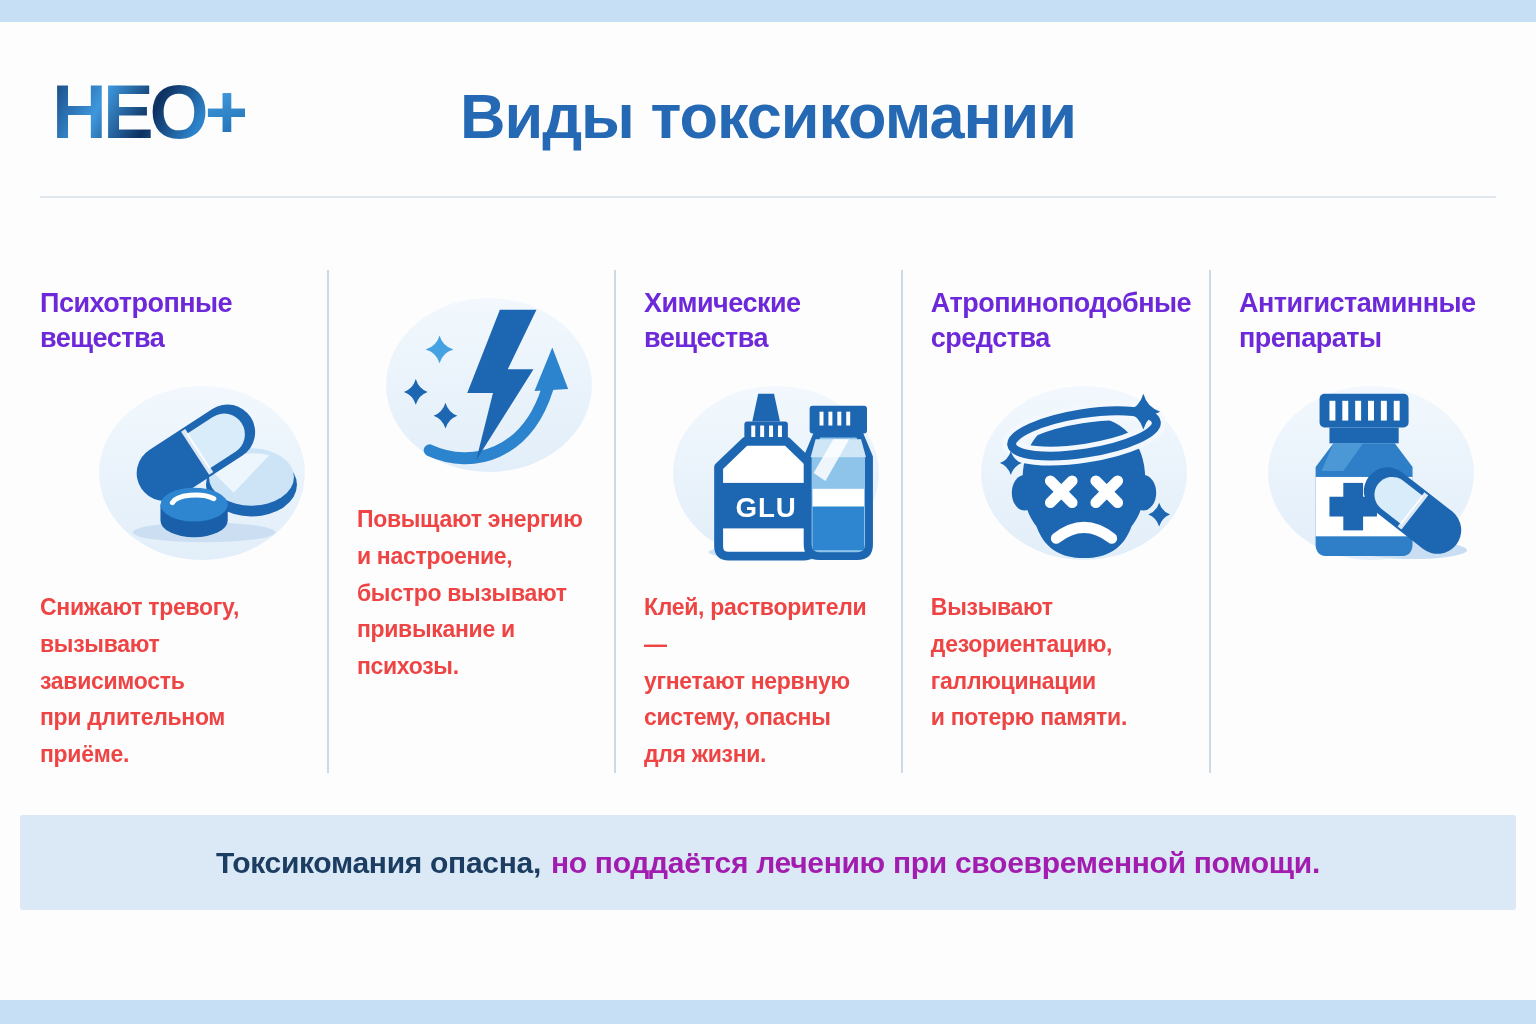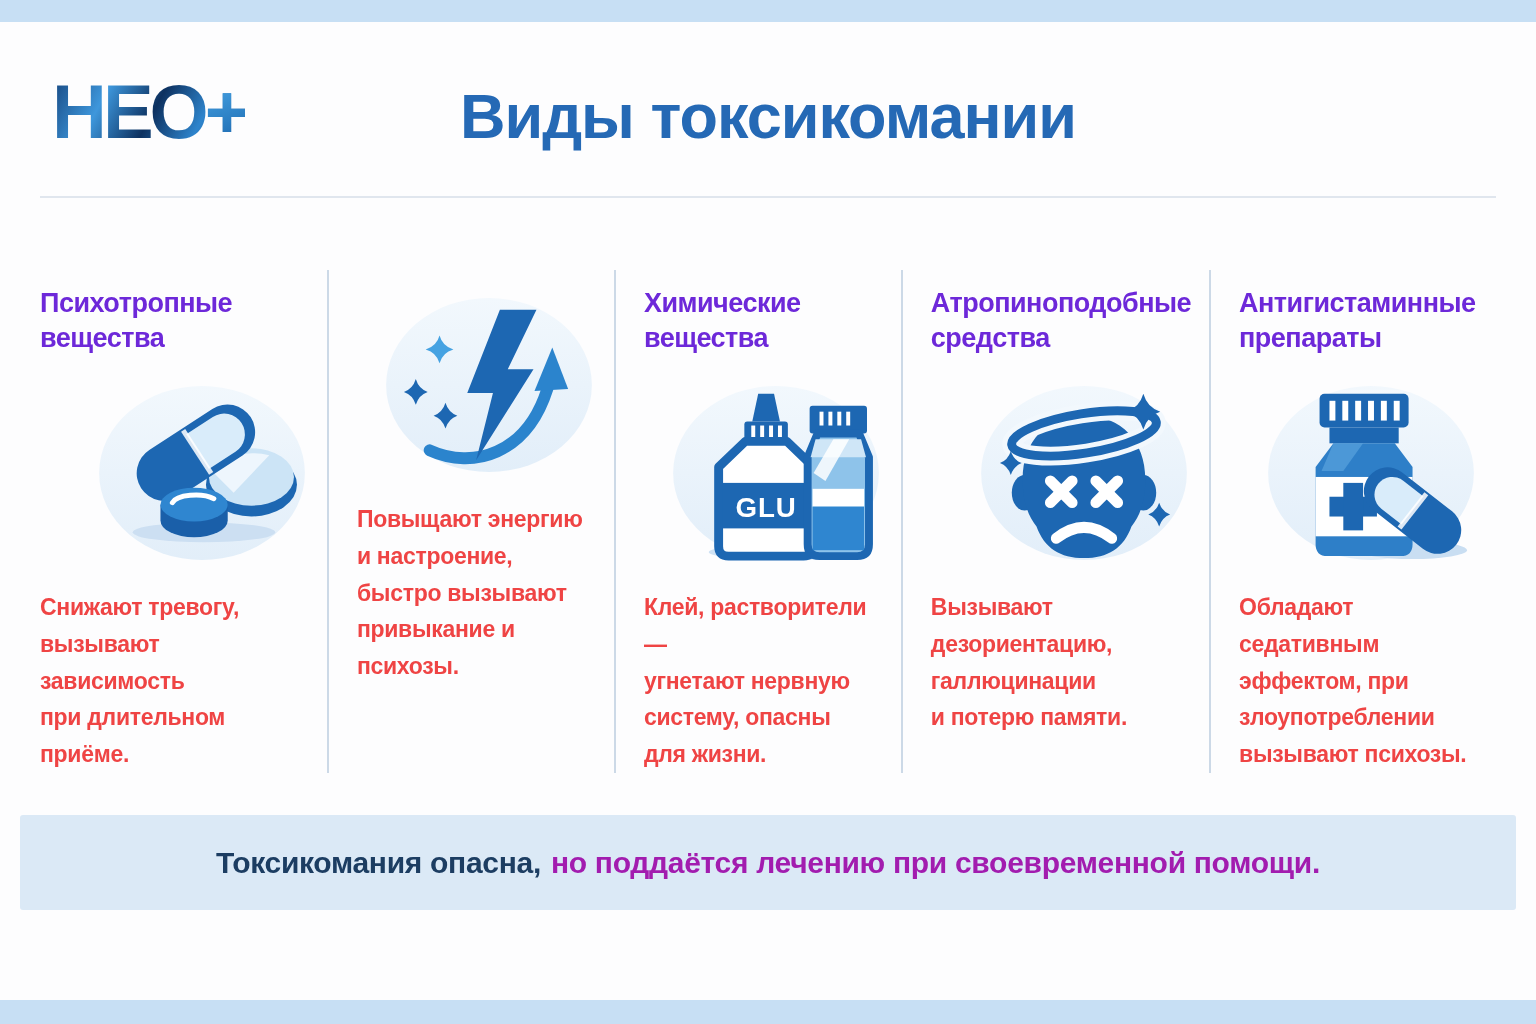--- a/index.html
+++ b/index.html
@@ -251,24 +251,20 @@
         <rect x="66" y="116" width="48" height="20" fill="#1d67b2"></rect>
         <rect x="80" y="102" width="20" height="48" fill="#1d67b2"></rect>
 
         <g transform="rotate(38 150 130)">
           <rect x="94" y="106" width="112" height="48" rx="24" fill="#1d67b2"></rect>
           <path d="M150,112 L124,112 A18,18 0 0 0 124,148 L150,148 Z" fill="#d9ecfa"></path>
           <rect x="148" y="108" width="5" height="44" fill="#ffffff" opacity="0.85"></rect>
         </g>
       </svg>
     </div>
-    <div class="col-desc">Обладают седативным
-эффектом, при
-злоупотреблении
-вызывают психозы.</div>
   </div>
 
 </div>
 
 <div class="banner">
   <span class="dark">Токсикомания опасна,</span>
   <span class="blue">но поддаётся лечению при своевременной помощи.</span>
 </div>
 
 <div class="edge-strip bottom"></div>

